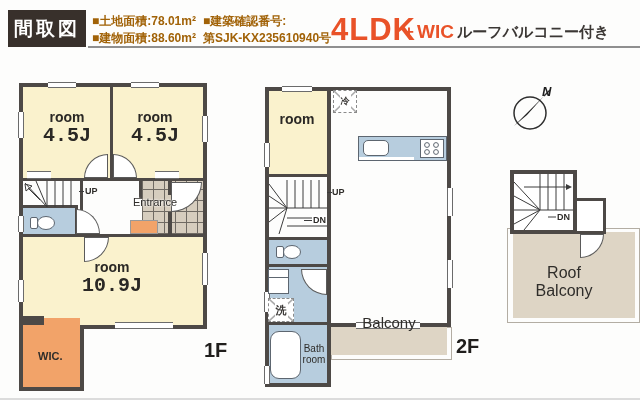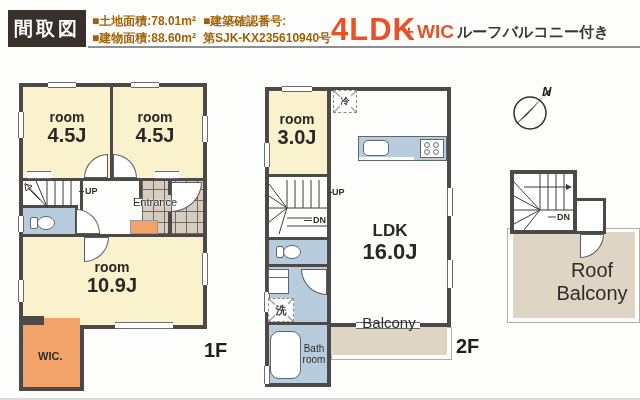--- a/index.html
+++ b/index.html
@@ -30,21 +30,21 @@
   .win.h { border-left:none; border-right:none; }
   .win.v { border-top:none; border-bottom:none; }
   .door { position:absolute; background:#fff; border:1px solid #5a5a5a; }
   .door.tl{ border-radius:100% 0 0 0; } .door.tr{ border-radius:0 100% 0 0; }
   .door.br{ border-radius:0 0 100% 0; } .door.bl{ border-radius:0 0 0 100%; }
   .tile { position:absolute; background-color:var(--c-tile,#d6cdbe);
     background-image: repeating-linear-gradient(0deg,#6f6a63 0 1px,transparent 1px 11px),
                       repeating-linear-gradient(90deg,#6f6a63 0 1px,transparent 1px 11px); }
   .room-label { position:absolute; text-align:center; color:#2a2825; line-height:1.05; }
   .room-label .nm { display:block; font-size:14px; font-weight:bold; }
-  .room-label .sz { display:block; font-size:20px; font-weight:bold; }
+  .room-label .sz { display:block; font-size:20px; font-weight:bold;font-family:Liberation Mono, monospace; }
   .sm-label { position:absolute; font-size:9px; font-weight:bold; color:#2f2d2a; }
   .tick { position:absolute; height:1px; background:#3c3c3c; }
   .floor-label { position:absolute; font-size:20px; font-weight:600; color:#201e1c;text-align:right; }
   .txt-label { position:absolute; font-size:11px; color:#2f2d2a; }
   .crossbox { position:absolute; border:1px dashed #8a8a8a; display:flex; align-items:center; justify-content:center;
     background: linear-gradient(to top right,transparent 46%,#aaa 49%,#aaa 51%,transparent 54%),
                 linear-gradient(to bottom right,transparent 46%,#aaa 49%,#aaa 51%,transparent 54%),#fff; }
   .crossbox span { background:#fff; padding:0 1px; color:#3c3a38; font-weight:bold; }
   .fixture { position:absolute; background:#fff; border:1px solid #5d6670; }
   svg.lines line, svg.lines path { stroke:#3c3c3c; stroke-width:1; fill:none; }
@@ -215,25 +215,20 @@
   <div class="fixture" style="left:268px;top:269px;width:21px;height:25px"></div>
   <div class="abs" style="left:268px;top:277px;width:21px;height:1px;background:#5d6670"></div>
   <div class="crossbox" style="left:268px;top:298px;width:26px;height:24px;font-size:11px">
     <span>洗</span>
   </div>
   <div class="fixture" style="left:270px;top:331px;width:31px;height:48px;border-radius:9px"></div>
   <div class="txt-label center-txt" style="left:298px;top:340px;width:32px;height:28px;font-size:10px;line-height:1.1">Bath room</div>
 
   <div class="room-label" style="left:267px;top:112px;width:60px">
     <span class="nm">room</span>
-    <span class="sz">3.0J</span>
-  </div>
-  <div class="room-label" style="left:355px;top:222px;width:70px">
-    <span class="nm" style="font-size:17px">LDK</span>
-    <span class="sz" style="font-size:22px">16.0J</span>
   </div>
   <div class="txt-label center-txt" style="left:349px;top:312px;width:80px;height:20px;font-size:15px">Balcony</div>
   <div class="floor-label" style="left:456px;top:335px">2F</div>
 
   <svg class="abs" style="left:508px;top:88px" width="46" height="46" viewBox="0 0 46 46">
     <circle cx="22" cy="25" r="16" fill="none" stroke="#2e2e2e" stroke-width="1.5"></circle>
     <polygon points="36,8 6,38 19,27" fill="#1f1f1f"></polygon>
     <line x1="36" y1="8" x2="42" y2="2" stroke="#2e2e2e" stroke-width="1.5"></line>
   </svg>
   <div class="abs" style="left:542px;top:84px;font-size:13px;font-weight:bold;font-style:italic;color:#1f1f1f">N</div>
@@ -255,15 +250,15 @@
     <line x1="26" y1="36" x2="0" y2="50"></line>
       <line x1="26" y1="36" x2="10" y2="56"></line>
       <line x1="26" y1="36" x2="26" y2="0"></line>
     <line x1="26" y1="36" x2="59" y2="36"></line>
     <line x1="10" y1="13" x2="52" y2="13"></line>
       <polygon points="52,10 58,13 52,16" fill="#3c3c3c"></polygon>
     <line x1="34" y1="43" x2="42" y2="43"></line>
   </svg>
   <div class="sm-label" style="left:556px;top:212px;background:#fff;padding:0 1px">DN</div>
   <div class="door br" style="left:580px;top:234px;width:24px;height:24px"></div>
-  <div class="txt-label center-txt" style="left:552px;top:262px;width:80px;height:40px;font-size:20px;line-height:1.15">Roof Balcony</div>
+  <div class="txt-label center-txt" style="left:524px;top:262px;width:80px;height:40px;font-size:16px;line-height:1.15">Roof Balcony</div>
 
 </div>
 
 </body></html>

